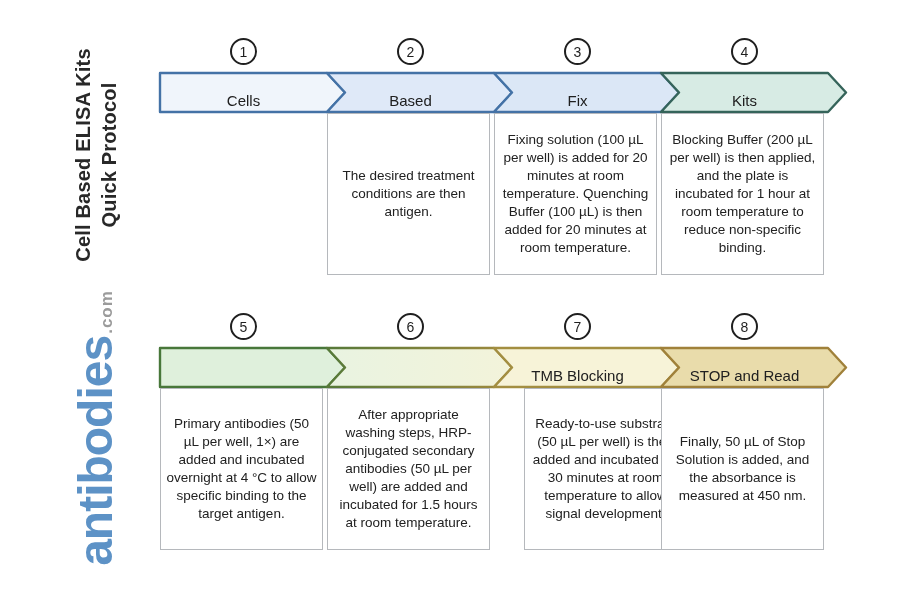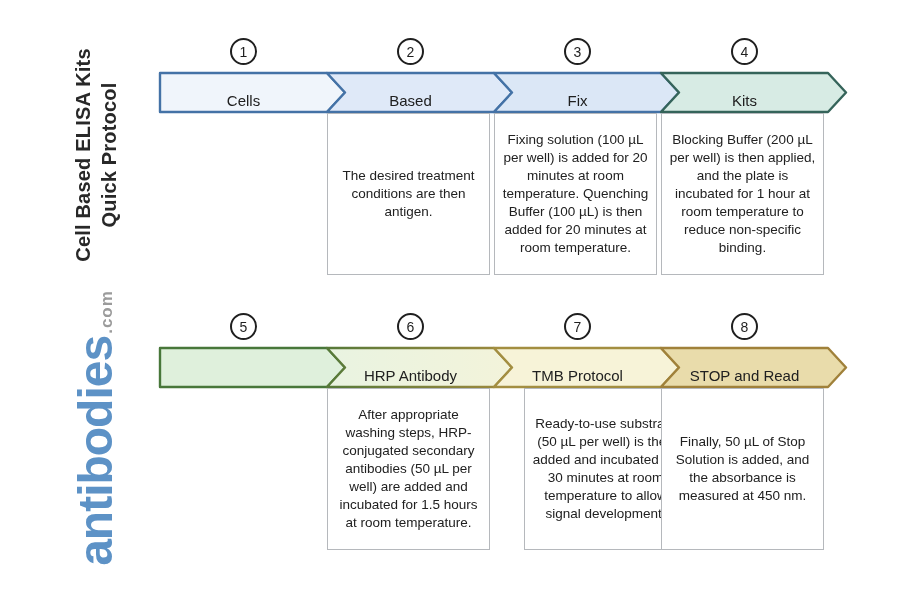--- a/index.html
+++ b/index.html
@@ -123,24 +123,26 @@
         <stop offset="0" stop-color="#567939"></stop>
         <stop offset="1" stop-color="#a18a3e"></stop>
       </linearGradient>
     </defs>
     <polygon points="2,2 169,2 187,21.5 169,41 2,41" stroke-width="2.4" stroke-linejoin="round" fill="#dff0dc" stroke="#48773a"></polygon>
     <polygon points="169,2 336,2 354,21.5 336,41 169,41 187,21.5" fill="url(#hrpFill)" stroke="url(#hrpStroke)" stroke-width="2.4" stroke-linejoin="round"></polygon>
     <polygon points="336,2 503,2 521,21.5 503,41 336,41 354,21.5" stroke-width="2.4" stroke-linejoin="round" fill="#f7f3d8" stroke="#a38e41"></polygon>
     <polygon points="503,2 670,2 688,21.5 670,41 503,41 521,21.5" stroke-width="2.4" stroke-linejoin="round" fill="#e9dcab" stroke="#a0813a"></polygon>
   </svg>
 
-  <div class="arrow-label" style="left:327px;top:346px">HRP Antibody</div>
-  <div class="arrow-label" style="left:494px;top:346px">TMB Protocol</div>
+  <div class="arrow-label" style="left:494px;top:346px">TMB Blocking</div>
   <div class="arrow-label" style="left:661px;top:346px">STOP and Read</div>
 
+  <div class="box" style="left:160px;top:388px">
+      <p>Primary antibodies (50 µL per well, 1×) are added and incubated overnight at 4 °C to allow specific binding to the target antigen.</p>
+    </div>
   <div class="box" style="left:327px;top:388px">
       <p>After appropriate washing steps, HRP-conjugated secondary antibodies (50 µL per well) are added and incubated for 1.5 hours at room temperature.</p>
     </div>
   <div class="box" style="left:524px;top:388px">
       <p>Ready-to-use substrate (50 µL per well) is then added and incubated for 30 minutes at room temperature to allow signal development.</p>
     </div>
   <div class="box" style="left:661px;top:388px">
       <p>Finally, 50 µL of Stop Solution is added, and the absorbance is measured at 450 nm.</p>
     </div>
 

